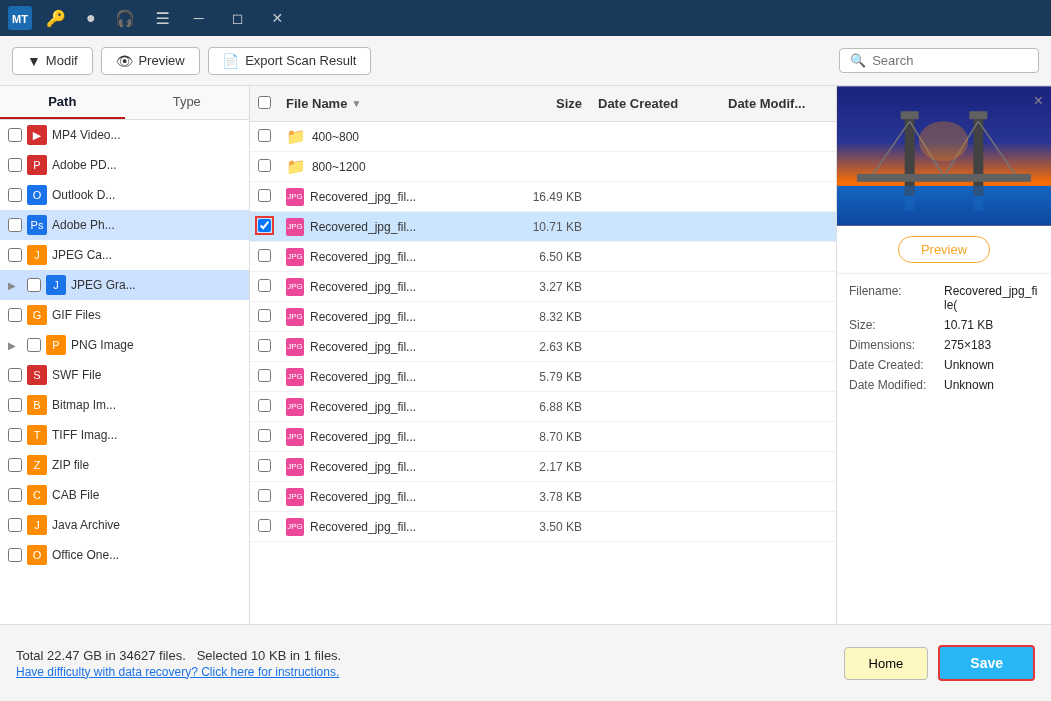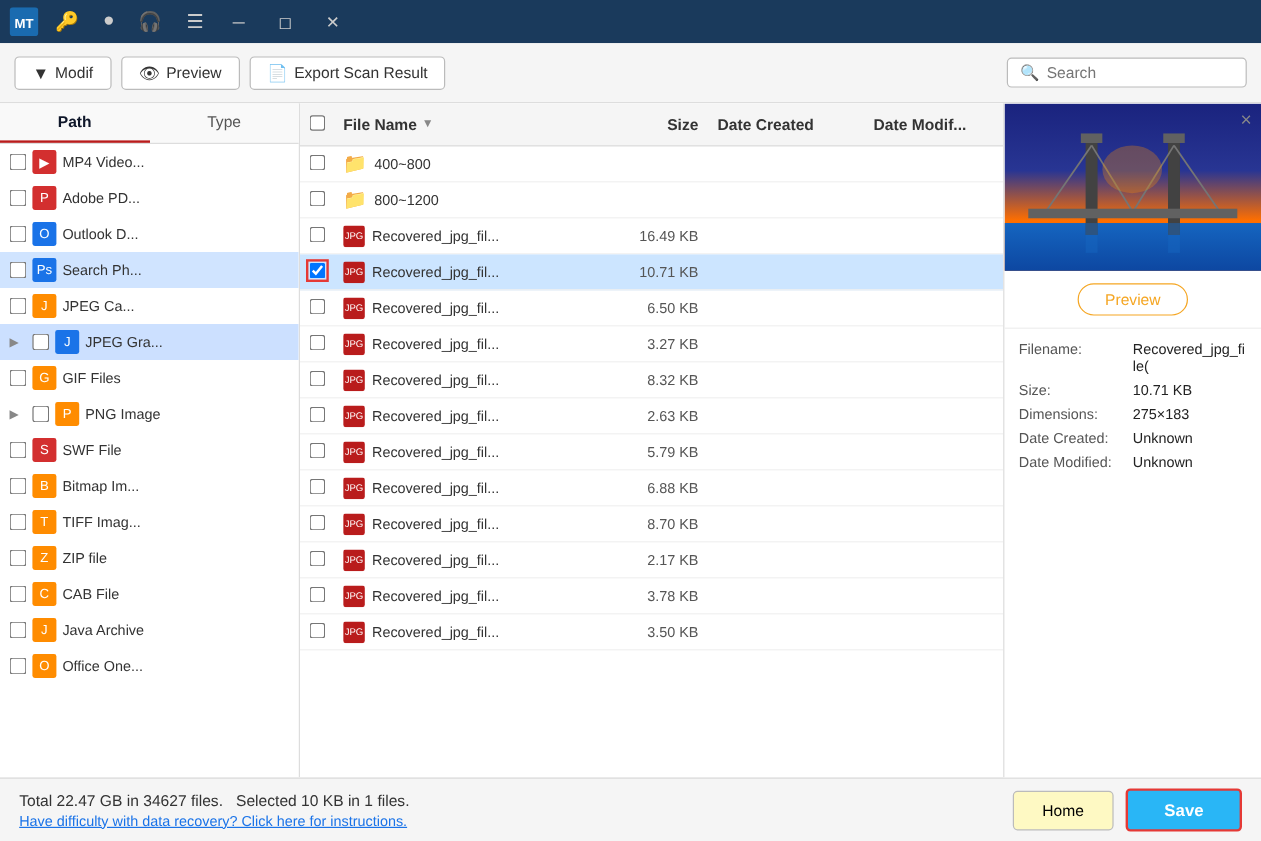--- a/index.html
+++ b/index.html
@@ -125,21 +125,21 @@
       display: flex; align-items: center; padding: 4px 8px;
       min-height: 30px; cursor: pointer; border-bottom: 1px solid #f0f0f0;
     }
     .file-row.selected { background: #cce5ff; }
     .file-row.folder { font-style: normal; }
     .file-icon-img {
       width: 18px; height: 18px; background: #e0e0e0; border-radius: 2px;
       display: flex; align-items: center; justify-content: center; font-size: 9px;
       flex-shrink: 0;
     }
-    .file-icon-jpg { background: #b91c1c; color: white; }
+    .file-icon-jpg { background: #ec4899; color: white; }
     .file-row-name { flex: 1; font-size: 12px; color: #333; white-space: nowrap; overflow: hidden; text-overflow: ellipsis; }
     .file-row-size { width: 80px; font-size: 12px; color: #555; text-align: right; padding-right: 16px; flex-shrink: 0; }
     .file-row-date { width: 130px; font-size: 12px; color: #555; flex-shrink: 0; }
     .file-row-datemod { width: 100px; font-size: 12px; color: #555; flex-shrink: 0; }
 
     .check-highlighted {
       outline: 2px solid #e53935;
       outline-offset: 1px;
     }
 
@@ -174,21 +174,21 @@
     }
     .preview-info { padding: 10px 12px; font-size: 12px; }
     .preview-info-row { display: flex; margin-bottom: 6px; }
     .preview-info-label { color: #555; width: 95px; flex-shrink: 0; }
     .preview-info-value { color: #222; flex: 1; word-break: break-all; }
 
     
     .status-bar {
       background: #f5f5f5;
       border-top: 1px solid #ddd;
-      padding: 8px 16px;
+      padding: 20px 16px;
       display: flex;
       align-items: center;
       justify-content: space-between;
       min-height: 52px;
       flex-shrink: 0;
     }
     .status-text { font-size: 13px; color: #333; }
     .status-link { color: #1a73e8; text-decoration: underline; font-size: 12px; cursor: pointer; display: block; margin-top: 2px; }
     .status-buttons { display: flex; gap: 10px; align-items: center; }
     .home-btn {
@@ -266,21 +266,21 @@
         <span class="sidebar-item-label">Adobe PD...</span>
       </div>
       <div class="sidebar-item">
         <input type="checkbox" style="">
         <div class="file-type-icon icon-blue">O</div>
         <span class="sidebar-item-label">Outlook D...</span>
       </div>
       <div class="sidebar-item selected">
         <input type="checkbox" style="">
         <div class="file-type-icon icon-blue">Ps</div>
-        <span class="sidebar-item-label">Search Ph...</span>
+        <span class="sidebar-item-label">Adobe Ph...</span>
       </div>
       <div class="sidebar-item">
         <input type="checkbox" style="">
         <div class="file-type-icon icon-orange">J</div>
         <span class="sidebar-item-label">JPEG Ca...</span>
       </div>
       <div class="sidebar-item" style="background:#cce0ff;">
         <span class="expand-arrow">▶</span>
         <input type="checkbox" style="">
         <div class="file-type-icon icon-blue">J</div>

